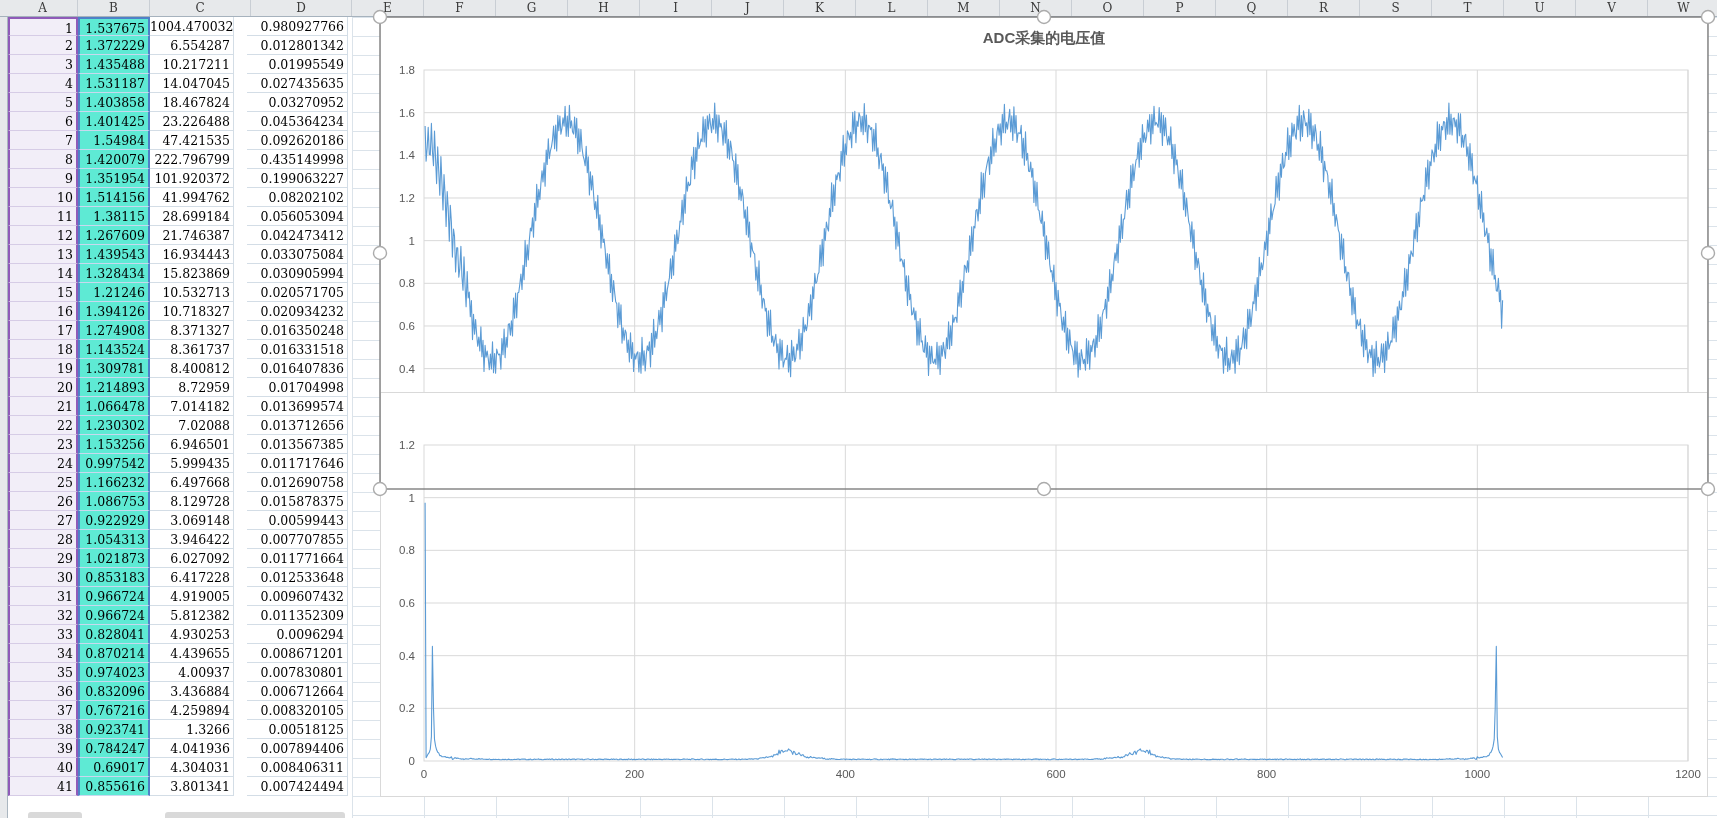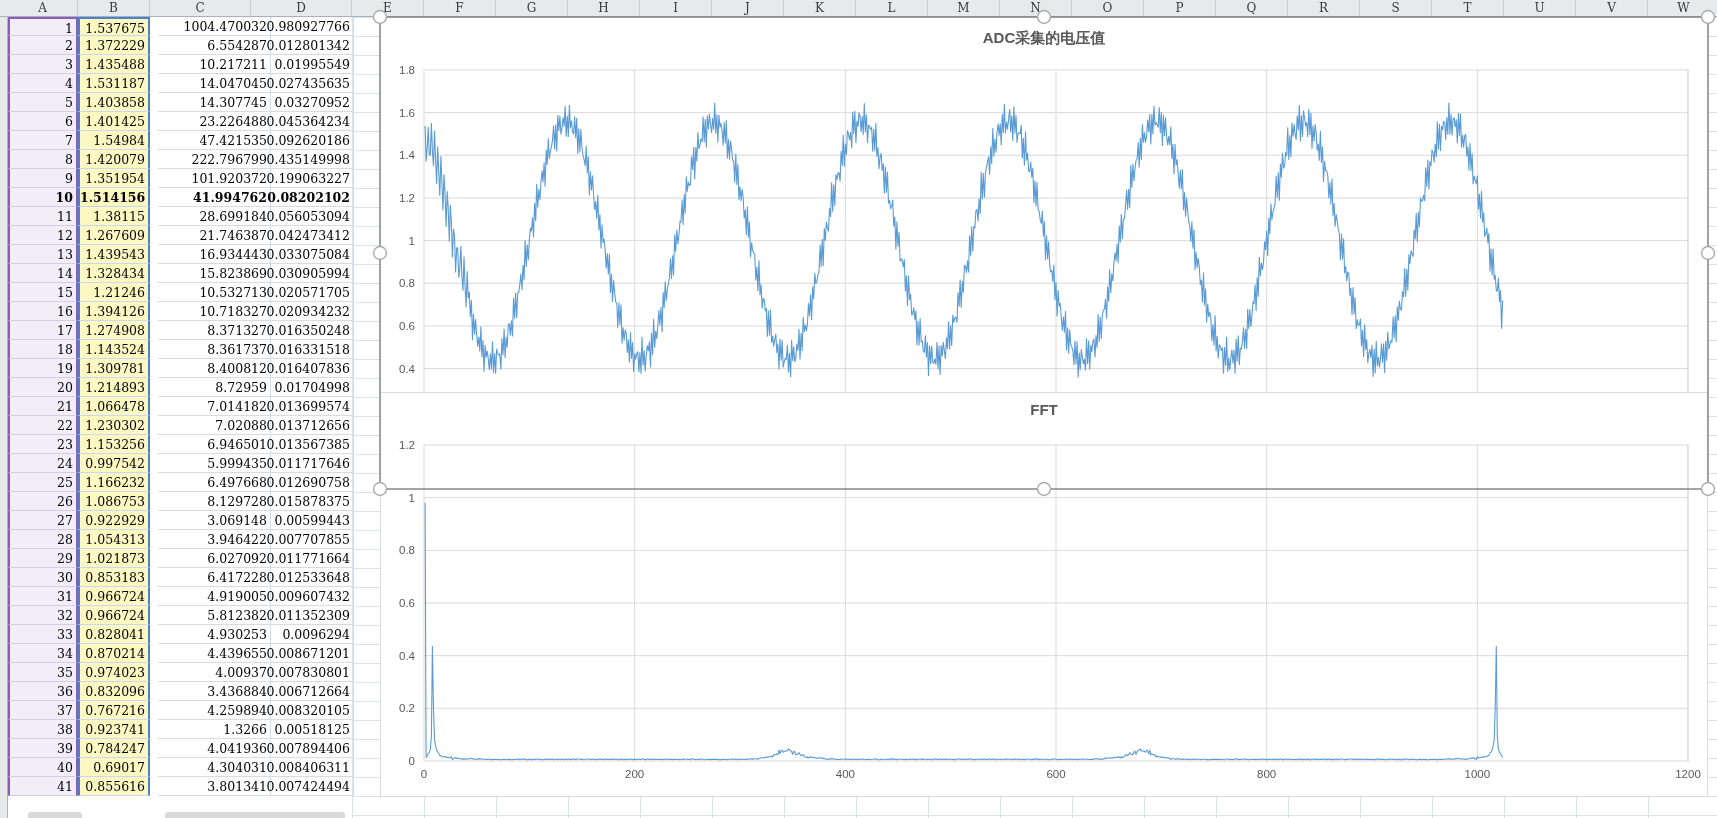--- a/index.html
+++ b/index.html
@@ -17,24 +17,24 @@
                      linear-gradient(to bottom,#dbe3ea 1px,transparent 1px);
     background-size:72px 100%,100% 19px;z-index:0;}
   
   #table-area{position:absolute;left:8px;top:17px;width:344px;z-index:2;}
   .row{position:absolute;left:0;height:19px;width:344px;}
   .cell{position:absolute;top:0;height:19px;line-height:19px;font-size:12.5px;color:#000;
     text-align:right;box-sizing:border-box;border-bottom:1px solid #d3dde6;
     border-right:1px solid #d3dde6;padding-right:3px;white-space:nowrap;overflow:hidden;}
   .cell.a{left:0;width:70px;background:#f2eef8;border-left:2px solid #8f5bb8;
     border-right:2px solid #8f5bb8;border-bottom-color:#d6cce6;}
-  .cell.b{left:70px;width:72px;background:#fef9c3;border-left:2px solid #4f81c7;
+  .cell.b{left:70px;width:72px;background:#5eead4;border-left:2px solid #4f81c7;
     border-right:2px solid #4f81c7;border-bottom-color:#c9d8ee;}
-  .cell.c{left:150px;width:113px;}
-  .cell.d{left:245px;width:101px;}
+  .cell.c{left:142px;width:84px;}
+  .cell.d{left:239px;width:101px;}
   .row.first .cell.a{border-top:2px solid #8f5bb8;}
   .row.first .cell.b{border-top:2px solid #4f81c7;}
   
   .chart{position:absolute;background:#fff;box-sizing:border-box;border:1px solid #d9d9d9;padding-left:24px;}
   #adc-chart{left:380px;top:17px;width:1328px;height:472px;z-index:3;border-color:#e6e6e6;}
   #fft-chart{left:380px;top:392px;width:1328px;height:405px;z-index:4;}
   .chart-title{position:absolute;left:0;width:100%;text-align:center;
     font-family:"Liberation Sans",sans-serif;font-weight:bold;font-size:15px;color:#595959;}
   #adc-chart .chart-title{top:11px;}
   #fft-chart .chart-title{top:8px;}
@@ -103,21 +103,21 @@
       </div>
       <div class="row" style="top: 57px;">
         <div class="cell a">4</div>
         <div class="cell b">1.531187</div>
         <div class="cell c">14.047045</div>
         <div class="cell d">0.027435635</div>
       </div>
       <div class="row" style="top: 76px;">
         <div class="cell a">5</div>
         <div class="cell b">1.403858</div>
-        <div class="cell c">14.307745</div>
+        <div class="cell c">18.467824</div>
         <div class="cell d">0.03270952</div>
       </div>
       <div class="row" style="top: 95px;">
         <div class="cell a">6</div>
         <div class="cell b">1.401425</div>
         <div class="cell c">23.226488</div>
         <div class="cell d">0.045364234</div>
       </div>
       <div class="row" style="top: 114px;">
         <div class="cell a">7</div>
@@ -130,21 +130,21 @@
         <div class="cell b">1.420079</div>
         <div class="cell c">222.796799</div>
         <div class="cell d">0.435149998</div>
       </div>
       <div class="row" style="top: 152px;">
         <div class="cell a">9</div>
         <div class="cell b">1.351954</div>
         <div class="cell c">101.920372</div>
         <div class="cell d">0.199063227</div>
       </div>
-      <div class="row" style="top: 171px; font-weight: bold;">
+      <div class="row" style="top: 171px;">
         <div class="cell a">10</div>
         <div class="cell b">1.514156</div>
         <div class="cell c">41.994762</div>
         <div class="cell d">0.08202102</div>
       </div>
       <div class="row" style="top: 190px;">
         <div class="cell a">11</div>
         <div class="cell b">1.38115</div>
         <div class="cell c">28.699184</div>
         <div class="cell d">0.056053094</div>
@@ -360,21 +360,20 @@
         <text x="34" y="183.9875" text-anchor="end" font-family="Liberation Sans, sans-serif" font-size="11.5px" fill="#595959">1.2</text>
         <text x="34" y="226.65" text-anchor="end" font-family="Liberation Sans, sans-serif" font-size="11.5px" fill="#595959">1</text>
         <text x="34" y="269.3125" text-anchor="end" font-family="Liberation Sans, sans-serif" font-size="11.5px" fill="#595959">0.8</text>
         <text x="34" y="311.975" text-anchor="end" font-family="Liberation Sans, sans-serif" font-size="11.5px" fill="#595959">0.6</text>
         <text x="34" y="354.6375" text-anchor="end" font-family="Liberation Sans, sans-serif" font-size="11.5px" fill="#595959">0.4</text>
         <polyline points="44.1,108.0 45.1,143.3 46.2,129.8 47.2,109.3 48.3,136.5 49.3,137.0 50.4,105.4 51.4,133.0 52.5,147.6 53.5,113.0 54.6,141.4 55.6,165.6 56.7,128.9 57.7,152.6 58.8,177.3 59.9,138.6 60.9,164.0 62.0,192.0 63.0,156.6 64.1,176.8 65.1,208.5 66.2,173.5 67.2,190.0 68.3,223.2 69.3,187.2 70.4,204.2 71.4,239.1 72.5,211.1 73.5,218.0 74.6,254.0 75.7,229.8 76.7,229.8 77.8,259.3 78.8,250.4 79.9,228.2 80.9,258.5 82.0,272.3 83.0,238.9 84.1,268.7 85.1,288.8 86.2,253.5 87.2,279.9 88.3,274.1 89.3,298.8 90.4,282.6 91.5,321.6 92.5,296.3 93.6,316.1 94.6,301.6 95.7,317.0 96.7,328.3 97.8,319.1 98.8,332.9 99.9,308.9 100.9,338.7 102.0,322.3 103.0,353.5 104.1,327.4 105.1,339.1 106.2,333.0 107.3,341.3 108.3,351.7 109.4,336.0 110.4,351.0 111.5,323.7 112.5,354.7 113.6,335.6 114.6,355.3 115.7,331.1 116.7,335.2 117.8,336.9 118.8,336.0 119.9,351.1 120.9,320.5 122.0,336.8 123.1,311.1 124.1,339.6 125.2,319.3 126.2,329.1 127.3,306.5 128.3,305.6 129.4,317.1 130.4,302.8 131.5,318.0 132.5,280.0 133.6,300.2 134.6,275.1 135.7,299.8 136.7,275.0 137.8,274.2 138.9,265.6 139.9,256.1 141.0,271.5 142.0,247.3 143.1,261.8 144.1,222.4 145.2,248.4 146.2,226.9 147.3,241.9 148.3,222.5 149.4,210.1 150.4,213.0 151.5,199.7 152.5,219.1 153.6,185.4 154.7,202.6 155.7,166.3 156.8,189.1 157.8,171.3 158.9,181.8 159.9,165.2 161.0,152.8 162.0,163.9 163.1,144.9 164.1,168.3 165.2,132.0 166.2,146.5 167.3,120.9 168.3,140.6 169.4,132.9 170.5,128.6 171.5,121.8 172.6,108.1 173.6,130.7 174.7,107.1 175.7,132.9 176.8,97.3 177.8,112.7 178.9,98.1 179.9,116.1 181.0,110.0 182.0,99.8 183.1,108.3 184.1,88.3 185.2,118.2 186.3,98.0 187.3,118.4 188.4,87.2 189.4,110.0 190.5,102.8 191.5,113.8 192.6,116.1 193.6,99.1 194.7,119.6 195.7,100.2 196.8,135.7 197.8,110.8 198.9,133.6 199.9,111.4 201.0,129.8 202.1,137.9 203.1,141.5 204.2,147.8 205.2,128.3 206.3,154.7 207.3,138.9 208.4,177.0 209.4,153.8 210.5,172.0 211.5,157.8 212.6,176.8 213.6,191.5 214.7,183.6 215.7,200.3 216.8,177.4 217.9,211.9 218.9,196.7 220.0,229.9 221.0,206.9 222.1,224.5 223.1,221.1 224.2,232.1 225.2,250.3 226.3,235.6 227.3,256.0 228.4,236.4 229.4,274.4 230.5,256.4 231.5,283.4 232.6,262.6 233.7,274.9 234.7,283.8 235.8,285.8 236.8,309.6 237.9,284.7 238.9,306.5 240.0,286.9 241.0,325.1 242.1,309.9 243.1,322.2 244.2,312.0 245.2,314.9 246.3,334.5 247.3,322.1 248.4,344.0 249.5,314.7 250.5,340.5 251.6,324.6 252.6,353.5 253.7,335.8 254.7,341.1 255.8,335.4 256.8,333.8 257.9,353.9 258.9,334.6 260.0,355.3 261.0,319.4 262.1,347.2 263.1,332.7 264.2,352.9 265.3,336.8 266.3,327.9 267.4,332.6 268.4,323.7 269.5,349.0 270.5,315.2 271.6,336.4 272.6,301.2 273.7,329.1 274.7,313.2 275.8,320.7 276.8,308.5 277.9,292.4 278.9,306.7 280.0,289.3 281.1,313.8 282.1,274.6 283.2,289.4 284.2,263.9 285.3,282.8 286.3,271.7 287.4,265.3 288.4,259.9 289.5,240.7 290.5,260.4 291.6,237.8 292.6,257.1 293.7,216.7 294.7,233.2 295.8,212.1 296.9,225.7 297.9,217.7 299.0,203.1 300.0,204.0 301.1,182.0 302.1,206.6 303.2,176.5 304.2,195.2 305.3,158.9 306.3,173.1 307.4,164.1 308.4,167.7 309.5,166.4 310.5,138.9 311.6,151.5 312.7,129.3 313.7,160.7 314.8,129.6 315.8,143.3 316.9,114.3 317.9,130.7 319.0,126.9 320.0,120.9 321.1,123.8 322.1,98.9 323.2,124.0 324.2,101.3 325.3,129.0 326.3,97.9 327.4,111.3 328.5,96.0 329.5,106.3 330.6,114.7 331.6,100.6 332.7,111.2 333.7,85.1 334.8,115.3 335.8,96.9 336.9,124.1 337.9,97.0 339.0,109.0 340.0,105.5 341.1,113.1 342.1,127.2 343.2,104.6 344.3,125.0 345.3,102.5 346.4,140.0 347.4,121.4 348.5,141.3 349.5,123.1 350.6,130.7 351.6,141.9 352.7,143.4 353.7,164.1 354.8,135.8 355.8,166.5 356.9,146.6 357.9,181.6 359.0,168.7 360.1,182.6 361.1,171.2 362.2,179.7 363.2,200.1 364.3,191.9 365.3,216.8 366.4,188.7 367.4,219.2 368.5,204.0 369.5,239.0 370.6,224.7 371.6,232.6 372.7,234.8 373.7,236.1 374.8,262.1 375.9,249.0 376.9,273.0 378.0,242.7 379.0,276.9 380.1,266.7 381.1,290.1 382.2,280.3 383.2,281.5 384.3,293.0 385.3,290.3 386.4,318.3 387.4,292.9 388.5,317.3 389.5,292.1 390.6,324.3 391.7,318.1 392.7,328.2 393.8,321.6 394.8,316.3 395.9,334.8 396.9,325.7 398.0,351.0 399.0,321.0 400.1,342.3 401.1,322.4 402.2,349.2 403.2,344.2 404.3,340.2 405.3,341.4 406.4,327.2 407.5,354.0 408.5,335.2 409.6,358.8 410.6,322.2 411.7,342.4 412.7,328.9 413.8,343.8 414.8,340.0 415.9,326.0 416.9,332.1 418.0,311.3 419.0,341.1 420.1,315.3 421.1,332.7 422.2,299.2 423.3,314.0 424.3,306.8 425.4,312.7 426.4,306.4 427.5,285.5 428.5,297.9 429.6,276.8 430.6,301.8 431.7,268.8 432.7,280.7 433.8,255.3 434.8,265.4 435.9,263.7 436.9,256.6 438.0,254.3 439.1,227.0 440.1,248.4 441.2,221.3 442.2,247.7 443.3,210.5 444.3,222.5 445.4,204.0 446.4,209.7 447.5,213.1 448.5,190.4 449.6,198.8 450.6,164.8 451.7,193.5 452.7,166.8 453.8,187.5 454.9,156.7 455.9,161.6 457.0,154.9 458.0,154.9 459.1,163.2 460.1,133.2 461.2,147.3 462.2,117.2 463.3,148.3 464.3,125.9 465.4,136.7 466.4,112.9 467.5,115.8 468.5,121.8 469.6,114.3 470.7,129.7 471.7,94.4 472.8,115.6 473.8,93.3 474.9,124.6 475.9,103.1 477.0,108.4 478.0,94.8 479.1,98.7 480.1,113.7 481.2,98.4 482.2,116.6 483.3,85.5 484.3,113.8 485.4,97.0 486.5,124.6 487.5,107.2 488.6,108.2 489.6,111.6 490.7,109.6 491.7,133.3 492.8,111.4 493.8,132.8 494.9,105.2 495.9,138.4 497.0,129.8 498.0,150.7 499.1,139.0 500.1,135.4 501.2,152.5 502.3,145.8 503.3,175.2 504.4,148.9 505.4,174.1 506.5,154.2 507.5,185.2 508.6,182.4 509.6,190.8 510.7,188.1 511.7,182.1 512.8,208.2 513.8,199.0 514.9,231.1 515.9,203.8 517.0,228.1 518.1,214.2 519.1,243.3 520.2,240.9 521.2,242.4 522.3,249.0 523.3,241.5 524.4,273.0 525.4,257.7 526.5,287.4 527.5,257.8 528.6,281.7 529.6,276.4 530.7,296.9 531.7,296.0 532.8,289.7 533.9,301.6 534.9,293.1 536.0,327.1 537.0,303.2 538.1,327.0 539.1,300.6 540.2,324.0 541.2,322.9 542.3,333.2 543.3,334.4 544.4,317.9 545.4,339.3 546.5,324.6 547.5,357.4 548.6,328.0 549.7,345.6 550.7,328.3 551.8,344.2 552.8,345.4 553.9,341.0 554.9,346.5 556.0,324.2 557.0,350.8 558.1,328.1 559.1,356.5 560.2,327.5 561.2,338.1 562.3,324.4 563.3,332.6 564.4,340.5 565.5,319.7 566.5,330.8 567.6,303.8 568.6,330.9 569.7,307.8 570.7,327.5 571.8,297.1 572.8,304.3 573.9,299.5 574.9,299.2 576.0,304.4 577.0,274.9 578.1,288.3 579.1,262.0 580.2,289.3 581.3,263.4 582.3,274.4 583.4,247.2 584.4,248.3 585.5,254.5 586.5,242.9 587.6,254.1 588.6,217.7 589.7,237.4 590.7,208.8 591.8,233.3 592.8,208.3 593.9,210.0 594.9,192.7 596.0,191.4 597.1,202.9 598.1,180.7 599.2,195.6 600.2,154.4 601.3,181.0 602.3,155.3 603.4,179.3 604.4,155.4 605.5,148.8 606.5,143.6 607.6,138.8 608.6,156.4 609.7,128.9 610.7,145.6 611.8,110.4 612.9,138.0 613.9,120.9 615.0,134.2 616.0,114.2 617.1,106.0 618.1,117.1 619.2,105.7 620.2,126.9 621.3,96.4 622.3,114.8 623.4,86.3 624.4,114.9 625.5,104.1 626.5,111.2 627.6,101.3 628.7,91.2 629.7,114.0 630.8,97.9 631.8,122.4 632.9,88.7 633.9,115.1 635.0,97.6 636.0,124.5 637.1,115.0 638.1,114.9 639.2,115.7 640.2,107.3 641.3,140.0 642.3,120.3 643.4,147.2 644.5,113.7 645.5,142.2 646.6,135.4 647.6,153.2 648.7,153.6 649.7,144.1 650.8,159.1 651.8,150.2 652.9,184.4 653.9,163.1 655.0,187.9 656.0,164.3 657.1,191.6 658.1,192.6 659.2,201.9 660.3,205.4 661.3,193.0 662.4,218.1 663.4,203.9 664.5,241.5 665.5,217.7 666.6,240.8 667.6,223.9 668.7,246.1 669.7,253.9 670.8,252.5 671.8,263.6 672.9,247.1 673.9,281.6 675.0,264.5 676.1,297.9 677.1,272.2 678.2,288.1 679.2,285.3 680.3,299.9 681.3,312.3 682.4,299.0 683.4,314.1 684.5,293.3 685.5,331.9 686.6,310.1 687.6,335.1 688.7,311.9 689.7,326.6 690.8,328.8 691.9,333.5 692.9,346.8 694.0,323.0 695.0,346.0 696.1,323.7 697.1,359.1 698.2,335.1 699.2,351.6 700.3,331.6 701.3,338.7 702.4,345.6 703.4,341.2 704.5,352.2 705.5,320.6 706.6,345.6 707.7,322.8 708.7,351.2 709.8,327.3 710.8,333.6 711.9,323.8 712.9,320.9 714.0,338.9 715.0,317.6 716.1,329.5 717.1,296.5 718.2,323.5 719.2,299.1 720.3,320.4 721.3,297.1 722.4,291.9 723.5,291.1 724.5,281.4 725.6,300.3 726.6,269.0 727.7,283.3 728.7,251.6 729.8,274.7 730.8,256.1 731.9,262.9 732.9,244.7 734.0,234.9 735.0,242.8 736.1,226.0 737.1,244.7 738.2,207.7 739.3,224.2 740.3,196.4 741.4,220.4 742.4,201.1 743.5,201.0 744.5,188.3 745.6,172.3 746.6,191.1 747.7,171.2 748.7,189.8 749.8,147.6 750.8,169.4 751.9,146.0 752.9,162.7 754.0,150.5 755.1,141.8 756.1,140.9 757.2,124.6 758.2,149.2 759.3,120.3 760.3,141.5 761.4,106.6 762.4,124.1 763.5,114.7 764.5,124.4 765.6,118.4 766.6,102.1 767.7,113.7 768.7,96.5 769.8,126.0 770.9,96.4 771.9,115.8 773.0,88.2 774.0,107.2 775.1,104.4 776.1,106.3 777.2,109.2 778.2,89.6 779.3,114.6 780.3,94.5 781.4,127.4 782.4,97.4 783.5,117.8 784.5,99.9 785.6,118.0 786.7,126.9 787.7,118.2 788.8,126.9 789.8,108.8 790.9,140.5 791.9,126.4 793.0,155.8 794.0,126.3 795.1,147.0 796.1,141.7 797.2,156.0 798.2,170.2 799.3,152.2 800.3,170.9 801.4,151.6 802.5,191.7 803.5,174.6 804.6,198.3 805.6,180.0 806.7,193.6 807.7,203.7 808.8,207.7 809.8,223.6 810.9,203.8 811.9,230.1 813.0,211.7 814.0,251.4 815.1,234.2 816.1,249.6 817.2,240.4 818.3,248.6 819.3,266.7 820.4,262.1 821.4,284.0 822.5,254.7 823.5,287.0 824.6,270.8 825.6,304.1 826.7,286.0 827.7,298.5 828.8,294.2 829.8,300.4 830.9,322.7 831.9,306.5 833.0,327.1 834.1,297.5 835.1,332.9 836.2,318.3 837.2,340.3 838.3,326.7 839.3,328.3 840.4,332.5 841.4,330.1 842.5,355.3 843.5,329.5 844.6,347.2 845.6,319.1 846.7,353.5 847.7,340.2 848.8,351.7 849.9,339.4 850.9,331.7 852.0,345.3 853.0,332.2 854.1,355.3 855.1,321.4 856.2,343.3 857.2,317.7 858.3,346.6 859.3,330.1 860.4,331.2 861.4,323.8 862.5,309.8 863.5,330.1 864.6,311.0 865.7,330.8 866.7,291.2 867.8,310.5 868.8,291.2 869.9,308.4 870.9,297.6 872.0,283.8 873.0,285.7 874.1,266.8 875.1,292.6 876.2,259.5 877.2,278.4 878.3,239.3 879.3,257.8 880.4,244.8 881.5,251.6 882.5,244.4 883.6,223.7 884.6,231.7 885.7,213.0 886.7,237.4 887.8,200.1 888.8,215.7 889.9,185.9 890.9,201.6 892.0,193.6 893.0,190.1 894.1,185.6 895.1,158.3 896.2,179.3 897.3,154.9 898.3,182.3 899.4,146.0 900.4,159.2 901.5,135.4 902.5,150.1 903.6,147.8 904.6,134.4 905.7,137.6 906.7,109.8 907.8,141.4 908.8,117.6 909.9,138.7 910.9,105.0 912.0,118.3 913.1,106.3 914.1,116.8 915.2,121.2 916.2,98.0 917.3,111.6 918.3,87.3 919.4,122.9 920.4,97.6 921.5,118.5 922.5,92.8 923.6,100.4 924.6,107.8 925.7,104.7 926.7,118.6 927.8,91.2 928.9,116.7 929.9,95.3 931.0,130.6 932.0,107.9 933.1,123.0 934.1,106.6 935.2,115.2 936.2,132.3 937.3,126.0 938.3,142.3 939.4,113.4 940.4,144.5 941.5,128.9 942.5,163.7 943.6,143.2 944.7,152.8 945.7,152.7 946.8,157.5 947.8,179.9 948.9,164.6 949.9,185.9 951.0,161.0 952.0,197.6 953.1,185.2 954.1,208.2 955.2,196.6 956.2,202.8 957.3,211.8 958.3,214.8 959.4,241.7 960.5,216.1 961.5,241.0 962.6,220.7 963.6,255.0 964.7,248.5 965.7,262.9 966.8,254.1 967.8,254.9 968.9,277.4 969.9,270.1 971.0,296.8 972.0,269.6 973.1,295.7 974.1,279.6 975.2,310.8 976.3,301.7 977.3,307.5 978.4,306.8 979.4,301.0 980.5,327.9 981.5,312.3 982.6,338.7 983.6,306.8 984.7,331.7 985.7,321.5 986.8,344.6 987.8,335.9 988.9,331.5 989.9,339.8 991.0,327.4 992.1,358.5 993.1,331.0 994.2,355.0 995.2,323.2 996.3,347.6 997.3,339.2 998.4,349.2 999.4,342.1 1000.5,325.8 1001.5,344.1 1002.6,325.8 1003.6,354.4 1004.7,323.2 1005.7,342.3 1006.8,314.0 1007.9,331.1 1008.9,327.0 1010.0,322.7 1011.0,324.1 1012.1,299.0 1013.1,319.9 1014.2,297.9 1015.2,323.8 1016.3,288.8 1017.3,302.3 1018.4,283.1 1019.4,291.8 1020.5,291.7 1021.5,273.6 1022.6,278.9 1023.7,250.2 1024.7,278.3 1025.8,251.2 1026.8,272.2 1027.9,236.6 1028.9,245.7 1030.0,232.8 1031.0,235.8 1032.1,238.6 1033.1,211.9 1034.2,220.9 1035.2,195.5 1036.3,223.8 1037.3,194.0 1038.4,208.7 1039.5,179.8 1040.5,183.4 1041.6,182.4 1042.6,177.2 1043.7,182.7 1044.7,149.7 1045.8,168.5 1046.8,142.0 1047.9,171.0 1048.9,143.6 1050.0,147.7 1051.0,131.8 1052.1,135.1 1053.1,143.9 1054.2,126.0 1055.3,138.7 1056.3,103.7 1057.4,131.2 1058.4,106.3 1059.5,132.4 1060.5,108.2 1061.6,111.9 1062.6,103.5 1063.7,104.2 1064.7,121.5 1065.8,99.6 1066.8,116.1 1067.9,85.1 1068.9,116.2 1070.0,96.0 1071.1,117.0 1072.1,100.4 1073.2,99.9 1074.2,108.9 1075.3,101.7 1076.3,125.0 1077.4,95.4 1078.4,117.7 1079.5,95.8 1080.5,129.2 1081.6,117.3 1082.6,129.3 1083.7,117.8 1084.7,116.3 1085.8,138.2 1086.9,128.7 1087.9,152.1 1089.0,125.6 1090.0,152.8 1091.1,135.6 1092.1,166.0 1093.2,158.1 1094.2,162.1 1095.3,165.9 1096.3,157.7 1097.4,191.2 1098.4,176.2 1099.5,200.2 1100.5,173.4 1101.6,204.1 1102.7,194.8 1103.7,218.4 1104.8,215.7 1105.8,210.1 1106.9,224.8 1107.9,215.3 1109.0,253.0 1110.0,230.7 1111.1,256.9 1112.1,231.3 1113.2,261.2 1114.2,257.2 1115.3,272.8 1116.3,273.3 1117.4,260.4 1118.5,283.6 1119.5,272.2 1120.6,310.2 1121.6,282.3" fill="none" stroke="#5b9bd5" stroke-width="1.1" stroke-linejoin="round"></polyline>
       </svg>
     </div>
 
   <div class="chart" id="fft-chart">
-    <div class="chart-title">FFT</div>
   <svg width="1328" height="405">
         <line x1="253.66666666666666" y1="52" x2="253.66666666666666" y2="368" stroke="#d9d9d9" stroke-width="1"></line>
         <line x1="464.3333333333333" y1="52" x2="464.3333333333333" y2="368" stroke="#d9d9d9" stroke-width="1"></line>
         <line x1="674.9999999999999" y1="52" x2="674.9999999999999" y2="368" stroke="#d9d9d9" stroke-width="1"></line>
         <line x1="885.6666666666666" y1="52" x2="885.6666666666666" y2="368" stroke="#d9d9d9" stroke-width="1"></line>
         <line x1="1096.3333333333333" y1="52" x2="1096.3333333333333" y2="368" stroke="#d9d9d9" stroke-width="1"></line>
         <line x1="1306.9999999999998" y1="52" x2="1306.9999999999998" y2="368" stroke="#d9d9d9" stroke-width="1"></line>
         <line x1="43" y1="104.66666666666667" x2="1307" y2="104.66666666666667" stroke="#d9d9d9" stroke-width="1"></line>
         <line x1="43" y1="157.33333333333334" x2="1307" y2="157.33333333333334" stroke="#d9d9d9" stroke-width="1"></line>
         <line x1="43" y1="210.00000000000003" x2="1307" y2="210.00000000000003" stroke="#d9d9d9" stroke-width="1"></line>

